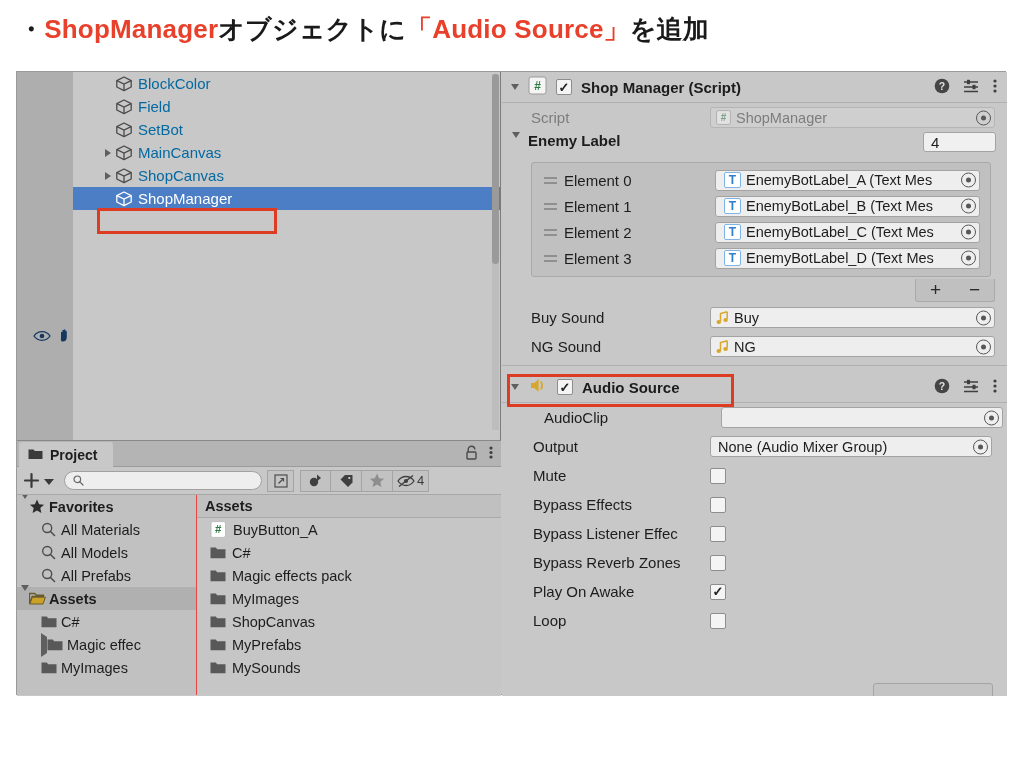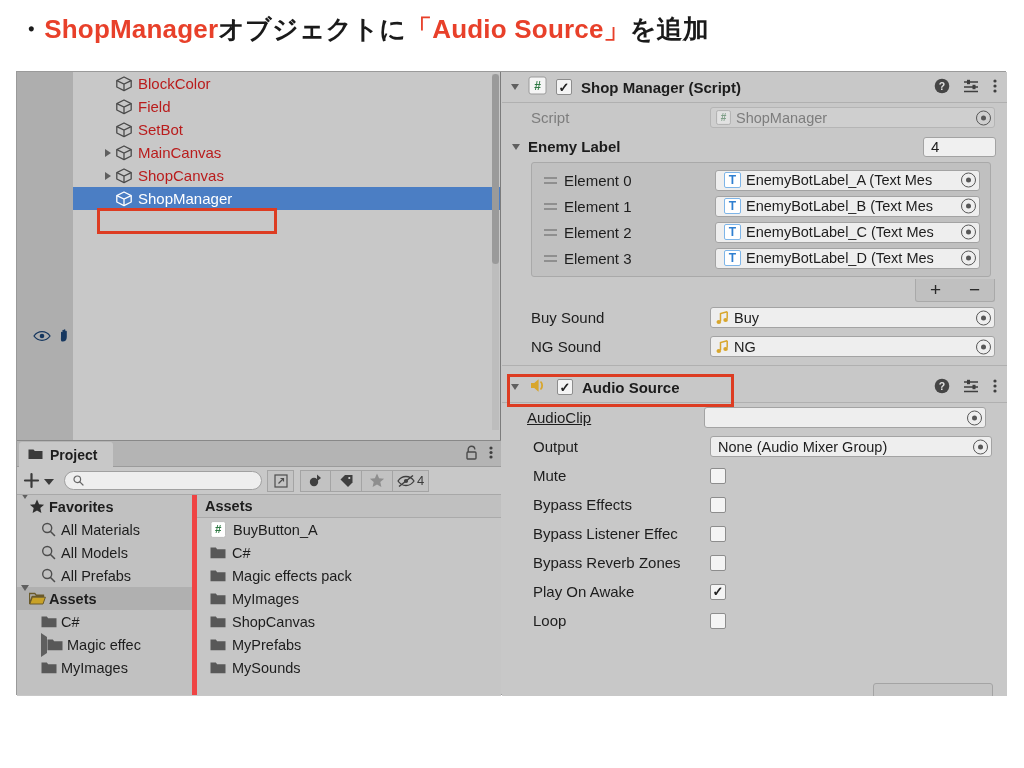--- a/index.html
+++ b/index.html
@@ -35,21 +35,21 @@
     border-right: 1px solid #7c7c7c;
     overflow: hidden;
   }
   .hier-gutter {
     position: absolute; left: 0; top: 0; width: 56px; height: 100%;
     background: #aeaeae;
   }
   .hier-list { position: absolute; left: 56px; top: 0; right: 0; top: 0; }
   .hrow {
     position: relative; height: 23px; display: flex; align-items: center;
-    font-size: 15px; color: #b91c1c; white-space: nowrap;
+    font-size: 15px; color: #0369a1; white-space: nowrap;
   }
   .hrow.selected { background: #4b7ec4; color: #ffffff; }
   .hrow .twisty {
     width: 14px; margin-left: 2px; flex: 0 0 14px;
     display: flex; align-items: center; justify-content: center;
   }
   .tri-right {
     width: 0; height: 0;
     border-left: 6px solid #5f5f5f;
     border-top: 4.5px solid transparent;
@@ -118,21 +118,21 @@
     height: 22px; min-width: 31px; padding: 0 4px;
     background: #c2c2c2; border: 1px solid #a4a4a4; border-left: none;
     display: flex; align-items: center; justify-content: center; gap: 2px;
     font-size: 13px; color: #3b3b3b;
   }
   .tb-btn.first { border-left: 1px solid #a4a4a4; margin-left: 6px; }
 
   .proj-body { position: relative; height: 200px; display: flex; }
   .proj-tree {
     width: 180px; background: #c1c1c1;
-    border-right: 5px solid #ef4444; overflow: hidden;
+    border-right: 1px solid #ef4444; overflow: hidden;
   }
   .ptrow {
     height: 23px; display: flex; align-items: center;
     font-size: 14.5px; color: #1d1d1d; white-space: nowrap;
   }
   .ptrow.section { font-weight: bold; }
   .ptrow.assets-hdr { background: #b0b0b0; }
   .proj-assets { flex: 1; background: #c6c6c6; overflow: hidden; }
   .assets-hdrbar {
     height: 23px; background: #c0c0c0; display: flex; align-items: center;
@@ -187,21 +187,21 @@
   .objfield.dimmed { background: #cfcfcf; color: #7d7d7d; border-color: #b5b5b5; }
   .objfield .txt { overflow: hidden; text-overflow: clip; white-space: nowrap; flex: 1; }
   .dot-sel {
     position: absolute; right: 3px; top: 50%; transform: translateY(-50%);
     width: 15px; height: 15px; border-radius: 50%;
     border: 1.6px solid #575757; display: flex; align-items: center; justify-content: center;
   }
   .dot-sel i { width: 5px; height: 5px; border-radius: 50%; background: #575757; display: block; }
 
   .foldrow {
-    height: 29px; display: flex; align-items: center;
+    height: 29px; display: flex; 
     padding-left: 10px; font-size: 15px; font-weight: bold; color: #1c1c1c;
   }
   .sizefield {
     position: absolute; right: 11px; width: 73px; height: 20px;
     background: #f0f0f0; border: 1px solid #a3a3a3; border-radius: 3px;
     display: flex; align-items: center; padding-left: 7px;
     font-size: 15px; font-weight: normal; color: #1d1d1d;
   }
   .arraybox {
     position: relative; margin: 1px 16px 0 29px;
@@ -770,21 +770,21 @@
                   <circle cx="2" cy="8" r="1.6" fill="#3f3f3f"></circle>
                   <circle cx="2" cy="13" r="1.6" fill="#3f3f3f"></circle>
                 </svg>
             </span>
           </div>
         </div>
         <div class="redbox" style="left:5px; top:2px; width:227px; height:33px;"></div>
       </div>
 
       <div id="audio-objfields">
-          <div class="prow" style="padding-left: 25px; text-decoration: underline;">
+          <div class="prow" style="padding-left: 42px;">
             <span class="lbl" style="width:177px;flex:0 0 177px">AudioClip</span>
             <div class="objfield" style="width:282px;padding-left:7px;">
               <span class="dot-sel">
                 <i></i>
               </span>
             </div>
           </div>
           <div class="prow" style="padding-left: 31px;">
             <span class="lbl" style="width:177px;flex:0 0 177px">Output</span>
             <div class="objfield" style="width:282px;padding-left:7px;">

